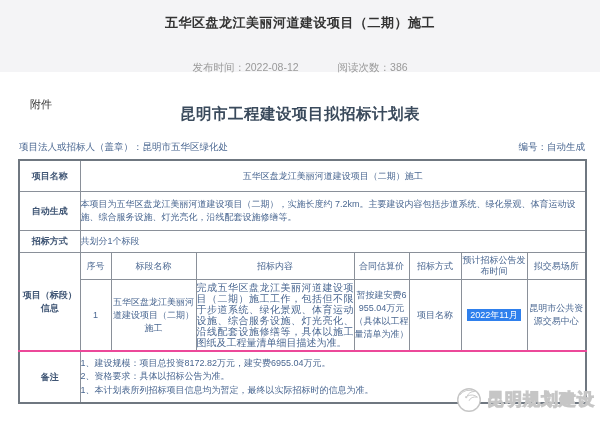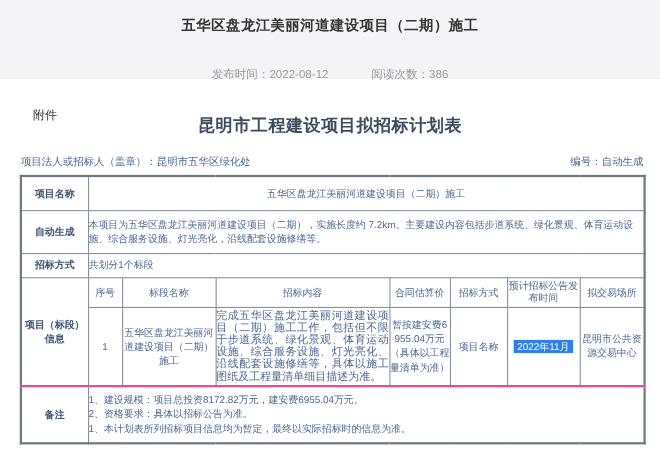--- a/index.html
+++ b/index.html
@@ -109,14 +109,22 @@
       <td class="lbl">备注</td>
       <td colspan="7" class="left-text remarks">
         <div>1、建设规模：项目总投资8172.82万元，建安费6955.04万元。</div>
         <div>2、资格要求：具体以招标公告为准。</div>
         <div>1、本计划表所列招标项目信息均为暂定，最终以实际招标时的信息为准。</div>
       </td>
     </tr>
   </tbody>
     </table>
 
+  <div class="watermark">
+    <svg width="30" height="30" viewBox="0 0 32 32">
+      <circle cx="16" cy="17" r="12" fill="#ffffff" stroke="#c6c6c6" stroke-width="1.5"></circle>
+      <path d="M6 12 Q12 4 22 8 Q16 8 14 13 Q20 10 25 14 Q18 13 16 18" fill="#ffffff" stroke="#c9c9c9" stroke-width="1"></path>
+      <circle cx="13" cy="14" r="1.2" fill="#cccccc"></circle>
+    </svg>
+    <span>昆明规划建设</span>
+  </div>
 
 </div>
 
 </body></html>

